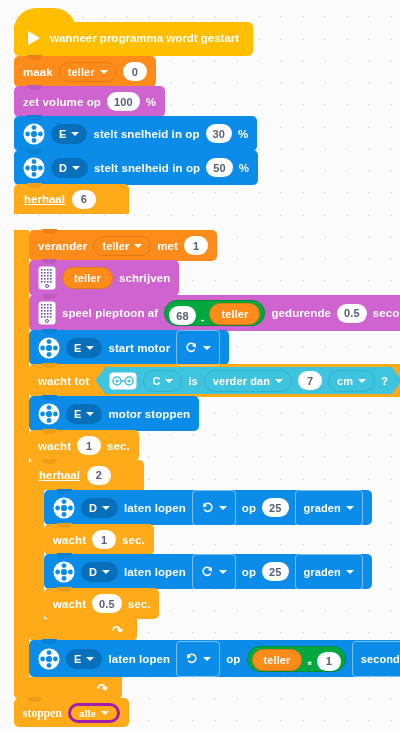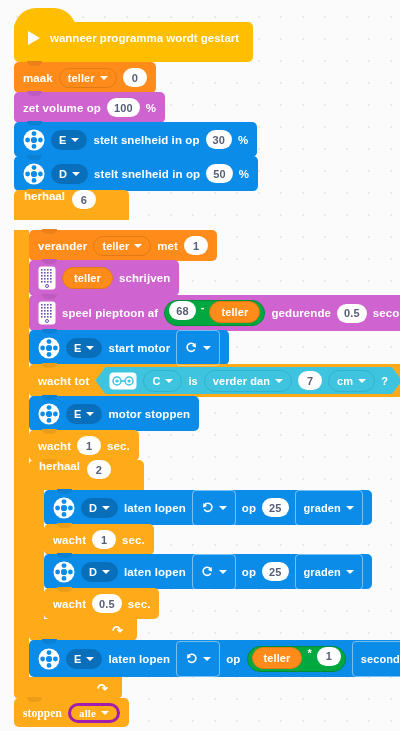--- a/index.html
+++ b/index.html
@@ -46,21 +46,21 @@
   .c-ctrl{background:#ffab19;}
   .c-sound{background:#cf63cf;}
   .c-motor{background:#0b8ce8;}
   .c-sense{background:#ffab19;}
 
   
   .hat{
     position:relative;
     background:#ffbf00;
     border-radius:5px;
-    padding:0 14px 8px 10px;
+    padding:0 14px 2px 10px;
     height:32px;
     display:flex;align-items:center;gap:10px;
     color:#fff;font-weight:bold;font-size:11.5px;
     width:max-content;
     margin-left:0;
   }
   .hat::after{
     content:"";position:absolute;left:0;top:-14px;
     width:62px;height:22px;
     background:#ffbf00;
@@ -102,46 +102,47 @@
     background:#ff8c1a;border:1px solid #e07b14;
     color:#fff;font-size:11px;font-weight:bold;
     border-radius:12px;height:20px;padding:0 11px;
     display:inline-flex;align-items:center;
   }
 
   
   .op{
     background:#00a83f;border:1px solid #008c34;
     border-radius:14px;height:24px;
-    display:inline-flex;align-items:flex-start;gap:5px;
+    display:inline-flex;align-items:flex-end;gap:5px;
     padding:0 4px;
     color:#fff;font-size:11px;font-weight:bold;
   }
   .hexwrap{
     background:#3fc4e0;height:26px;
     display:inline-flex;align-items:center;gap:6px;
     padding:0 14px;
     clip-path:polygon(10px 0, calc(100% - 10px) 0, 100% 50%, calc(100% - 10px) 100%, 10px 100%, 0 50%);
     color:#fff;font-size:11px;font-weight:bold;
   }
   .inner-pill{
     background:#3fc4e0;border:1px solid #31b2ce;
     border-radius:12px;height:20px;padding:0 8px;
     display:inline-flex;align-items:center;gap:5px;
     font-size:11px;font-weight:bold;color:#fff;
   }
 
   
   .cblk{position:relative;}
   .c-head{
-    display:flex;gap:7px;
+    display:flex;align-items:center;gap:7px;
     background:#ffab19;color:#fff;font-weight:bold;font-size:11.5px;
     height:30px;padding:0 10px;border-radius:5px 5px 0 0;
     width:max-content;min-width:95px;
     position:relative;
+    text-decoration:underline;
   }
   .c-head::before{
     content:"";position:absolute;left:13px;top:-1px;
     width:15px;height:5px;border-radius:0 0 5px 5px;
     background:#ffab19;filter:brightness(.93);
   }
   .c-body{
     border-left:15px solid #ffab19;
     min-height:10px;
     position:relative;
@@ -235,21 +236,21 @@
   </div>
 
   <div class="cblk" style="margin-top:-1px;">
     <div class="c-head">
       <span>herhaal</span>
       <span class="num">6</span>
     </div>
 
     <div class="c-body">
 
-      <div class="blk c-var" style="margin-top:10px;">
+      <div class="blk c-var" style="margin-top:16px;">
         <span>verander</span>
         <span class="dd dd-var">
           <span>teller</span>
           <i class="caret"></i>
         </span>
         <span>met</span>
         <span class="num">1</span>
       </div>
 
       <div class="blk c-sound" style="height:36px;">

